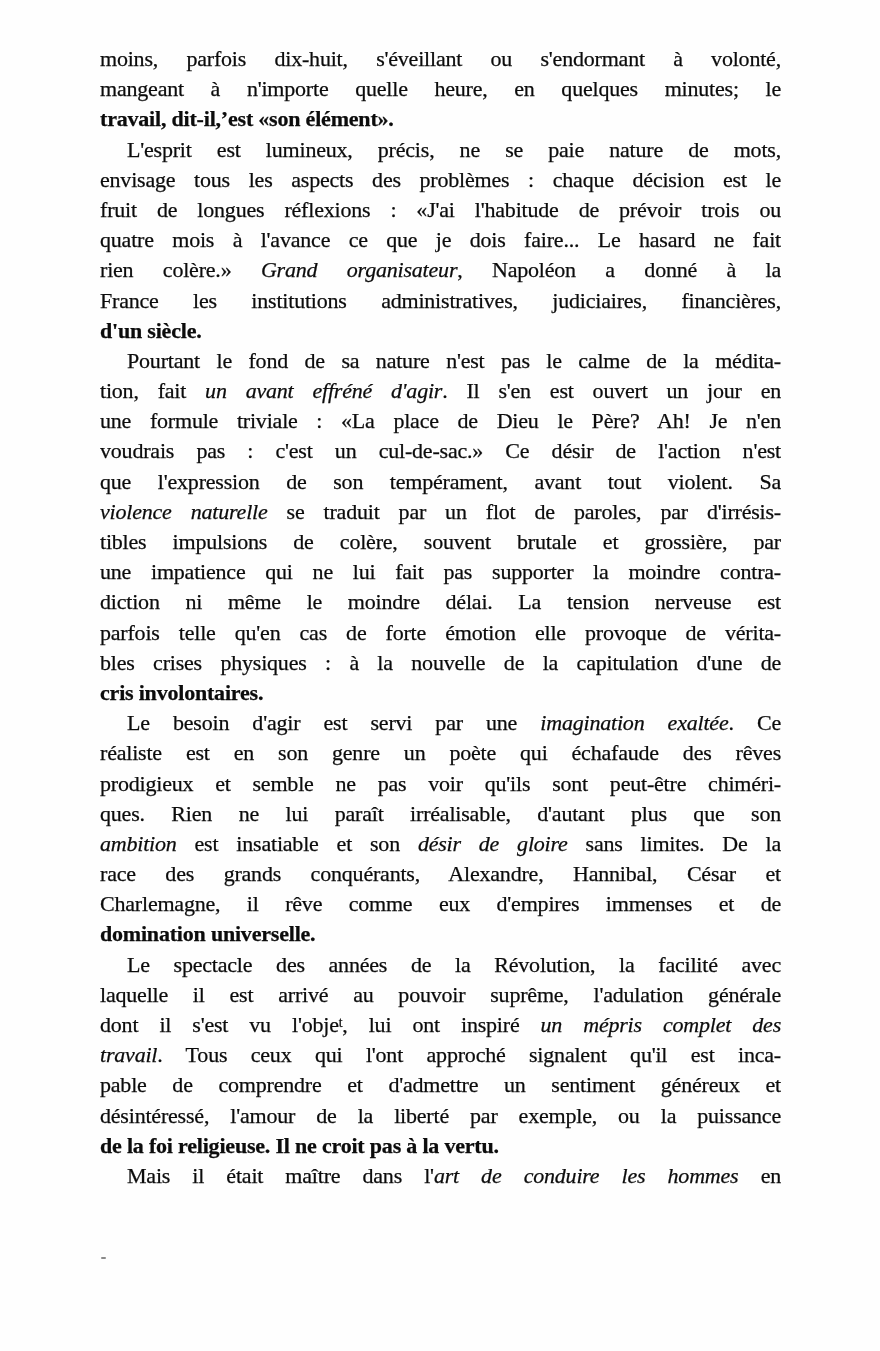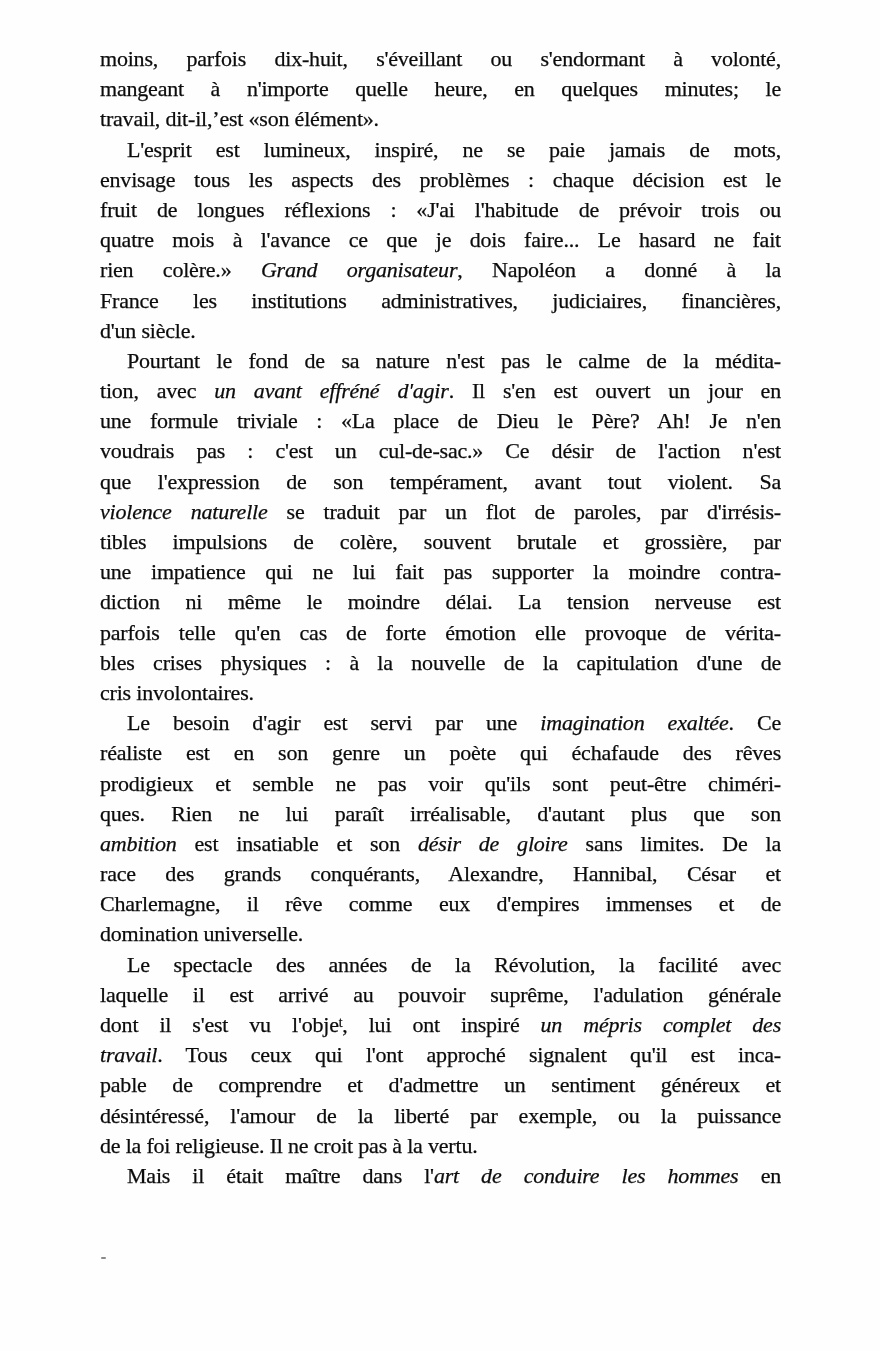--- a/index.html
+++ b/index.html
@@ -29,20 +29,21 @@
     overflow: hidden;
     color: #0c0c0c;
     letter-spacing: -0.2px;
     text-align: justify;
     text-align-last: justify;
     -webkit-text-stroke: 0.25px #0c0c0c;
     white-space: normal;
   }
   .line.last {
     text-align-last: left;
+    font-weight: bold;
   }
   .line.indent {
     text-indent: 27px;
   }
   .line em {
     font-style: italic;
   }
   .line sup {
     font-size: 0.62em;
     vertical-align: 0.4em;
@@ -59,29 +60,29 @@
   }
 </style>
 </head>
 <body>
 
 <div class="page">
   <div class="text-block">
       <div class="line"><span>moins, parfois dix-huit, s'éveillant ou s'endormant à volonté,</span></div>
       <div class="line"><span>mangeant à n'importe quelle heure, en quelques minutes; le</span></div>
       <div class="line last"><span>travail, dit-il,’est «son élément».</span></div>
-      <div class="line indent"><span>L'esprit est lumineux, inspiré, ne se paie jamais de mots,</span></div>
+      <div class="line indent"><span>L'esprit est lumineux, précis, ne se paie nature de mots,</span></div>
       <div class="line"><span>envisage tous les aspects des problèmes : chaque décision est le</span></div>
       <div class="line"><span>fruit de longues réflexions : «J'ai l'habitude de prévoir trois ou</span></div>
       <div class="line"><span>quatre mois à l'avance ce que je dois faire... Le hasard ne fait</span></div>
       <div class="line"><span>rien colère.» </span><em>Grand organisateur</em><span>, Napoléon a donné à la</span></div>
       <div class="line"><span>France les institutions administratives, judiciaires, financières,</span></div>
       <div class="line last"><span>d'un siècle.</span></div>
       <div class="line indent"><span>Pourtant le fond de sa nature n'est pas le calme de la médita-</span></div>
-      <div class="line"><span>tion, avec </span><em>un avant effréné d'agir</em><span>. Il s'en est ouvert un jour en</span></div>
+      <div class="line"><span>tion, fait </span><em>un avant effréné d'agir</em><span>. Il s'en est ouvert un jour en</span></div>
       <div class="line"><span>une formule triviale : «La place de Dieu le Père? Ah! Je n'en</span></div>
       <div class="line"><span>voudrais pas : c'est un cul-de-sac.» Ce désir de l'action n'est</span></div>
       <div class="line"><span>que l'expression de son tempérament, avant tout violent. Sa</span></div>
       <div class="line"><em>violence naturelle</em><span> se traduit par un flot de paroles, par d'irrésis-</span></div>
       <div class="line"><span>tibles impulsions de colère, souvent brutale et grossière, par</span></div>
       <div class="line"><span>une impatience qui ne lui fait pas supporter la moindre contra-</span></div>
       <div class="line"><span>diction ni même le moindre délai. La tension nerveuse est</span></div>
       <div class="line"><span>parfois telle qu'en cas de forte émotion elle provoque de vérita-</span></div>
       <div class="line"><span>bles crises physiques : à la nouvelle de la capitulation d'une de</span></div>
       <div class="line last"><span>cris involontaires.</span></div>

